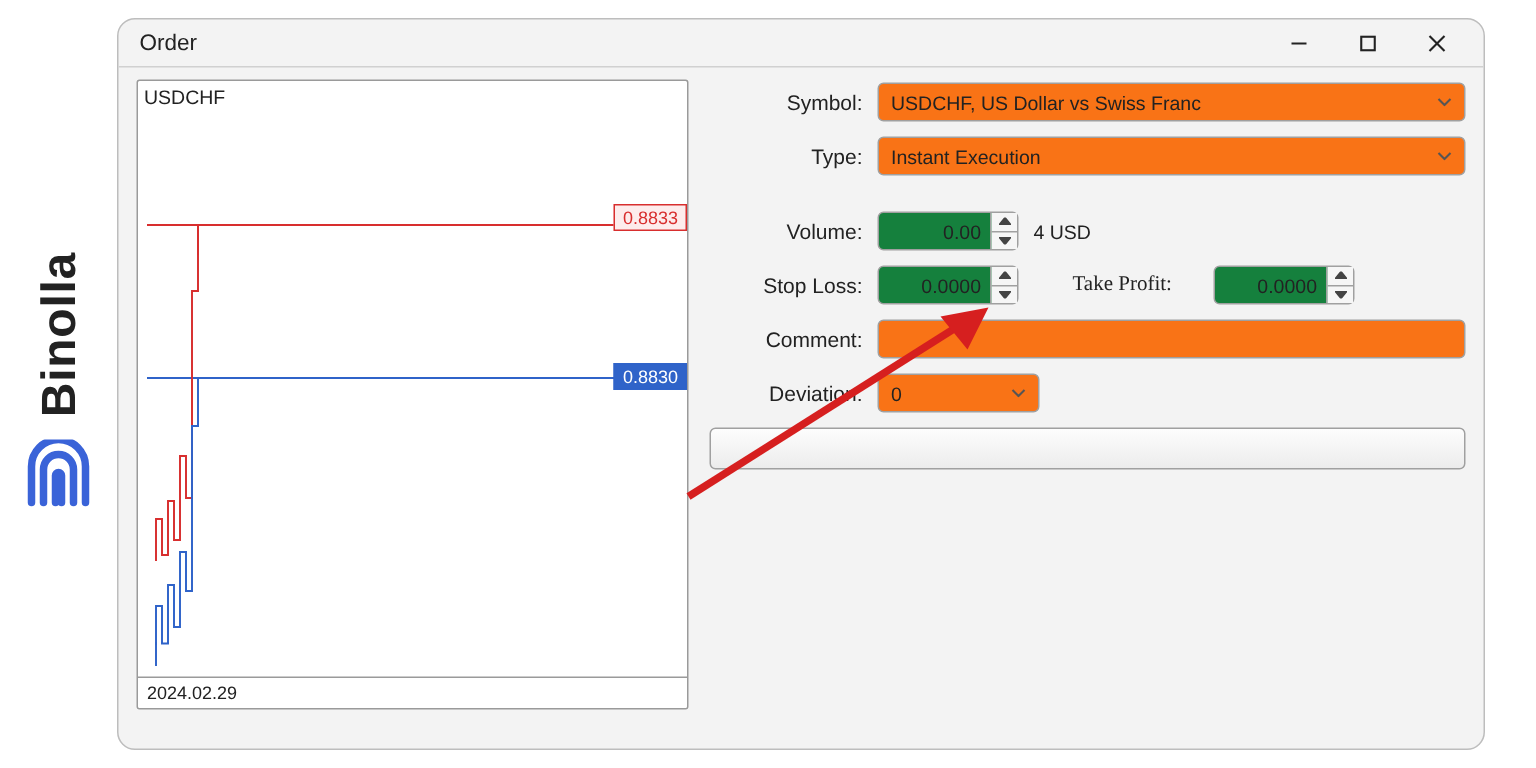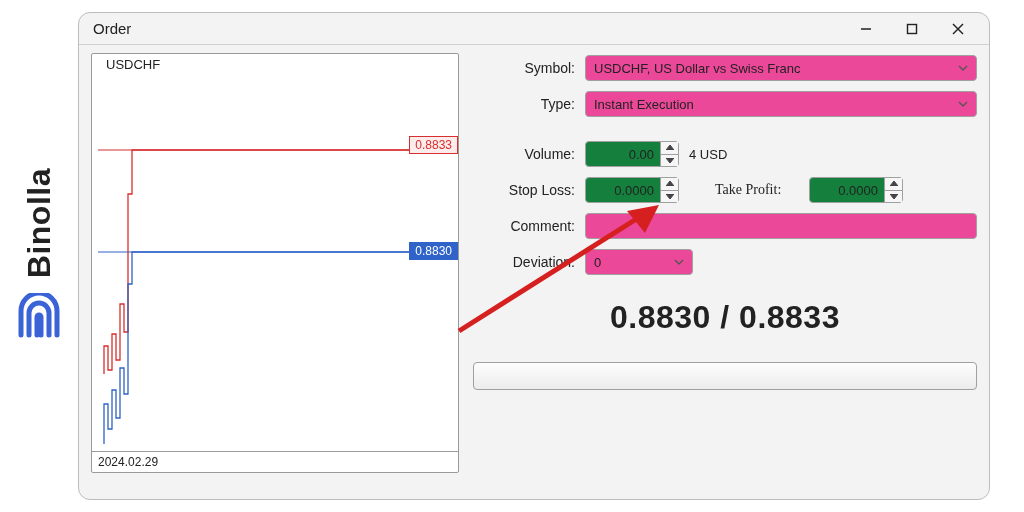--- a/index.html
+++ b/index.html
@@ -62,21 +62,21 @@
   }
   
   .chart-panel {
     width: 368px; height: 420px;
     background: #fff;
     border: 1px solid #9a9a9a;
     border-radius: 2px;
     position: relative;
   }
   .chart-symbol {
-    position: absolute; top: 3px; left: 14px;
+    position: absolute; top: 3px; left: 4px;
     font-size: 13px;
   }
   .chart-canvas {
     position: absolute;
     top: 20px; left: 6px; width: 326px; height: 380px;
   }
   .price-tag {
     position: absolute;
     right: 0;
     font-size: 12px;
@@ -103,21 +103,21 @@
     margin-bottom: 10px;
   }
   .lbl {
     width: 112px; text-align: right;
     padding-right: 10px;
   }
   .select, .textbox {
     height: 26px;
     border: 1px solid #a0a0a0;
     border-radius: 4px;
-    background: #ec4899;
+    background: #f97316;
     display: flex; align-items: center;
     padding: 12px 8px;
     position: relative;
     font-size: 13px;
   }
   .select { justify-content: space-between; }
   .select-full { flex: 1; }
   .chevron {
     width: 10px; height: 10px;
     display: flex; align-items: center; justify-content: center;
@@ -335,23 +335,20 @@
           <div class="select dev-select">
             <span>0</span>
             <span class="chevron">
                 <svg width="10" height="6">
                   <polyline points="1,1 5,5 9,1" fill="none" stroke-width="1.4"></polyline>
                 </svg>
               </span>
           </div>
         </div>
 
-        <div class="prices">
-          <span>0.8830</span><span> / </span><span>0.8833</span>
-        </div>
 
         <div class="status-btn"></div>
       </div>
 
       <svg class="arrow-annot" viewBox="0 0 230 150">
         <line x1="10" y1="140" x2="200" y2="20" stroke="#d61f1f" stroke-width="5"></line>
         <polygon points="210,14 178,20 196,42" fill="#d61f1f"></polygon>
       </svg>
     </div>
   </div>

